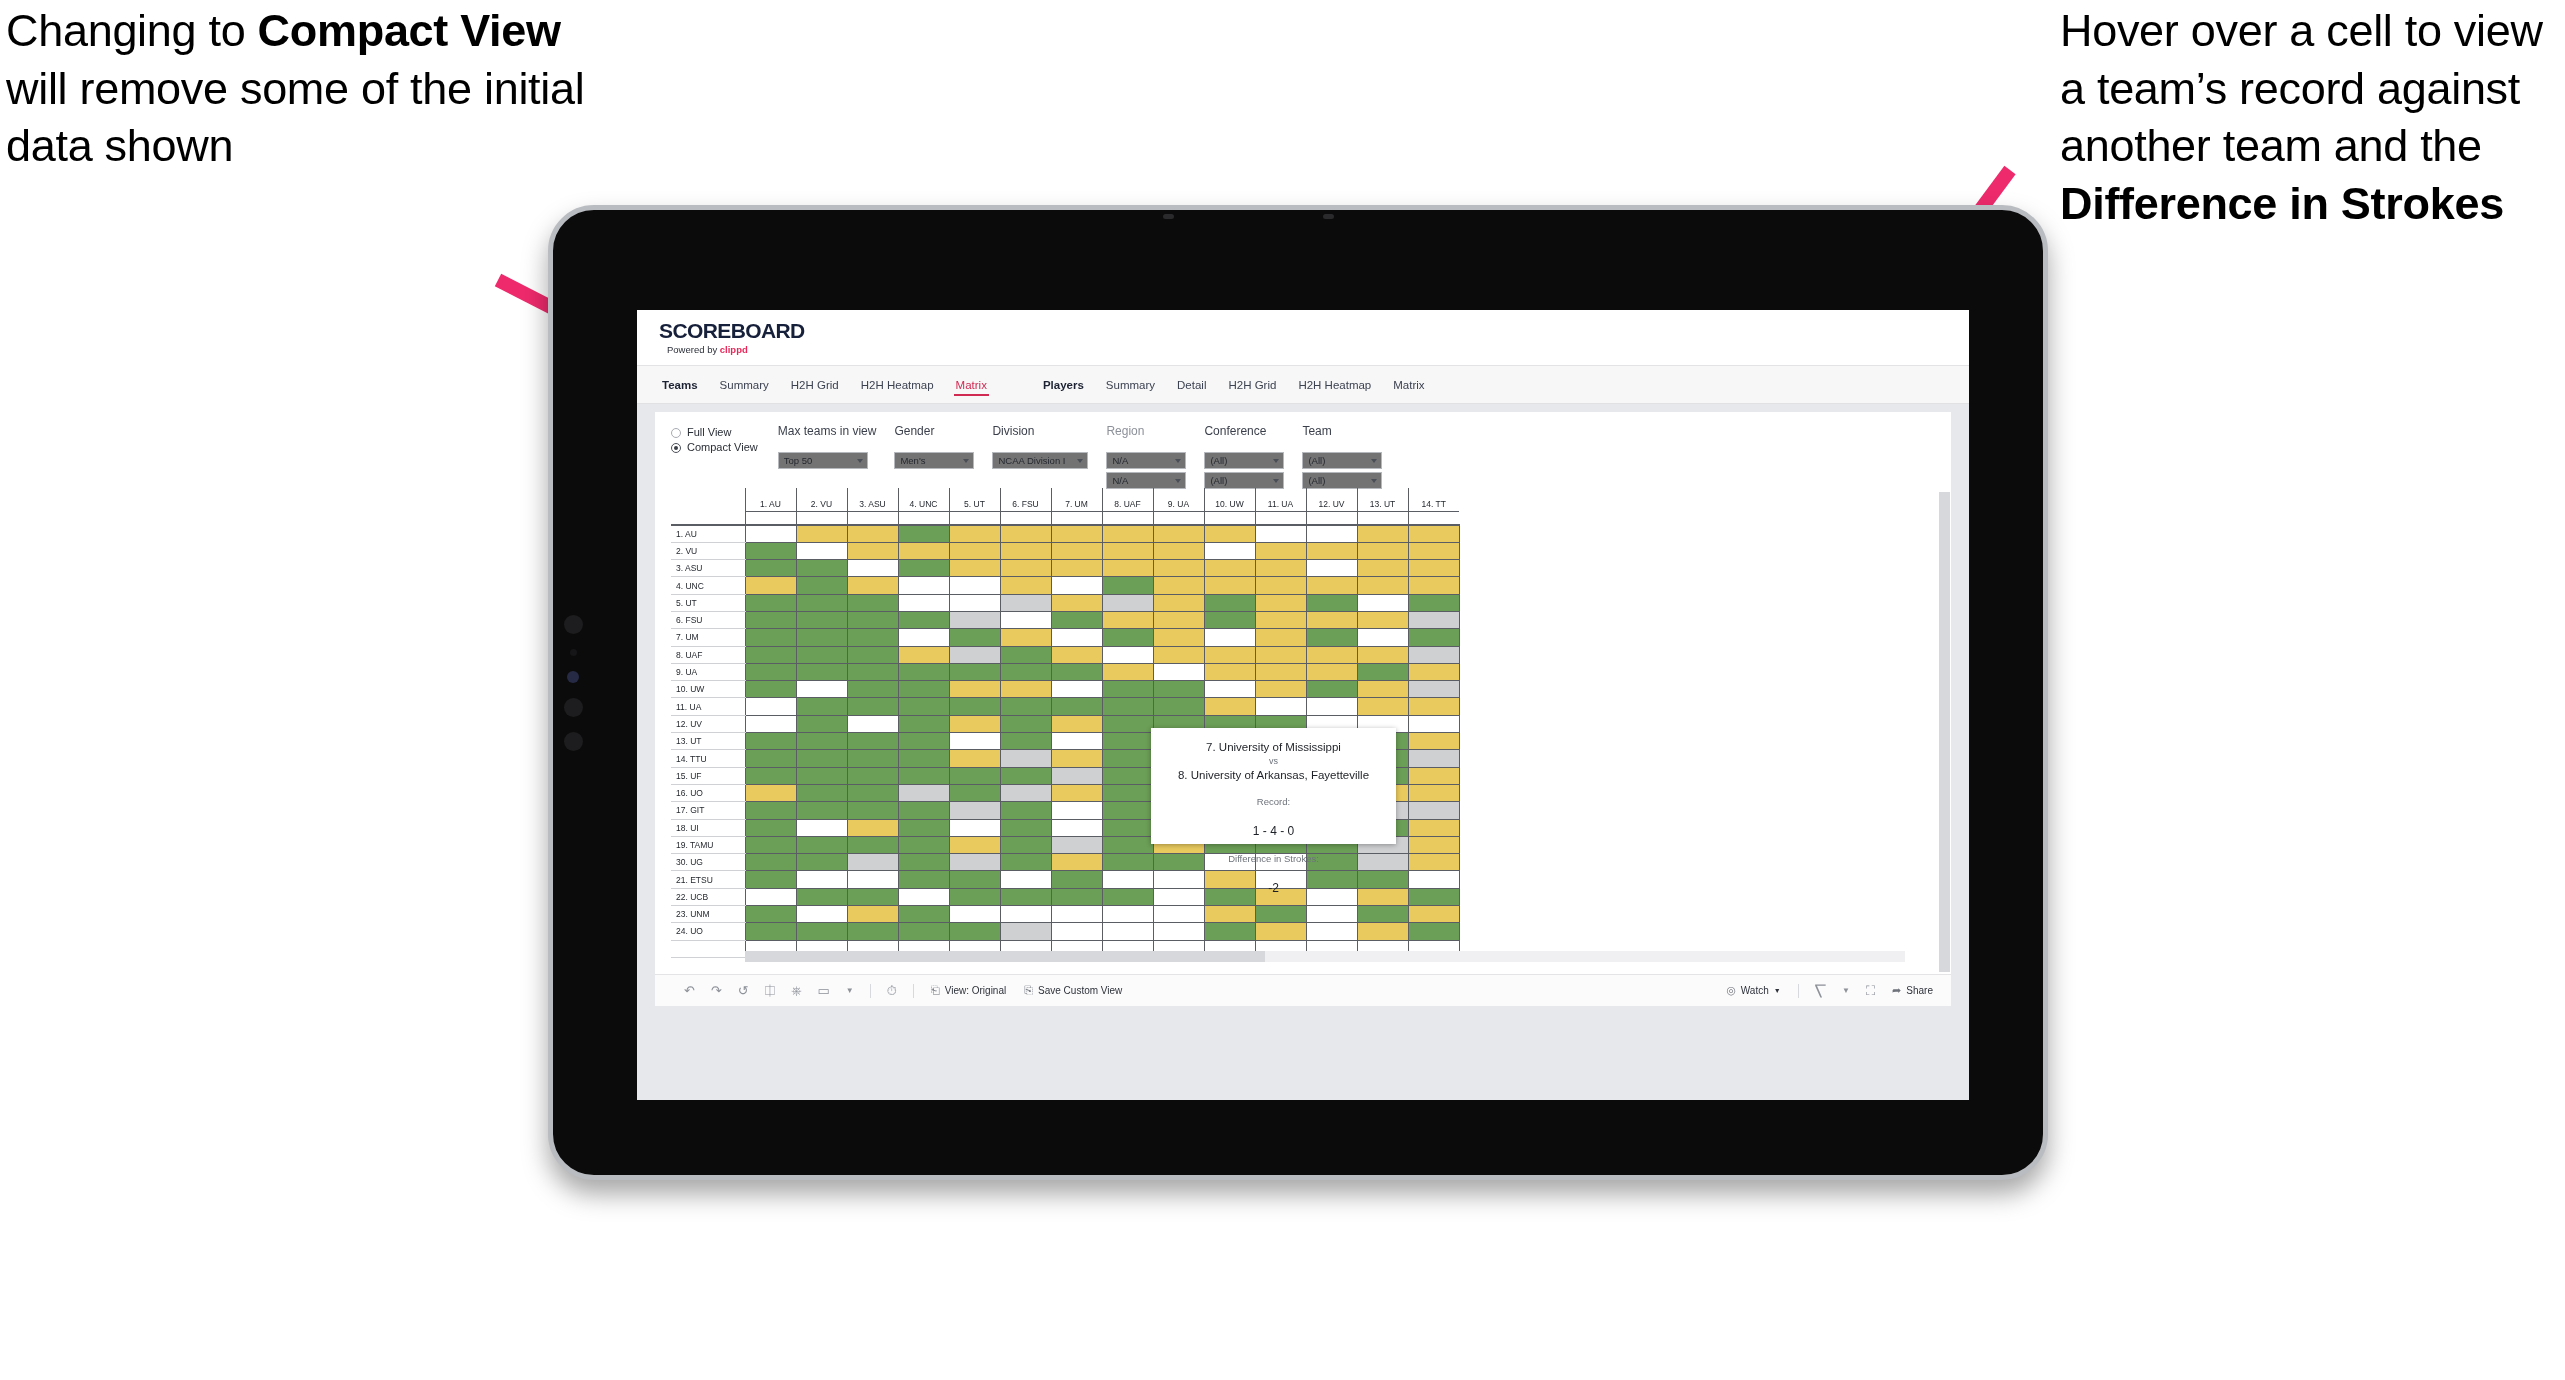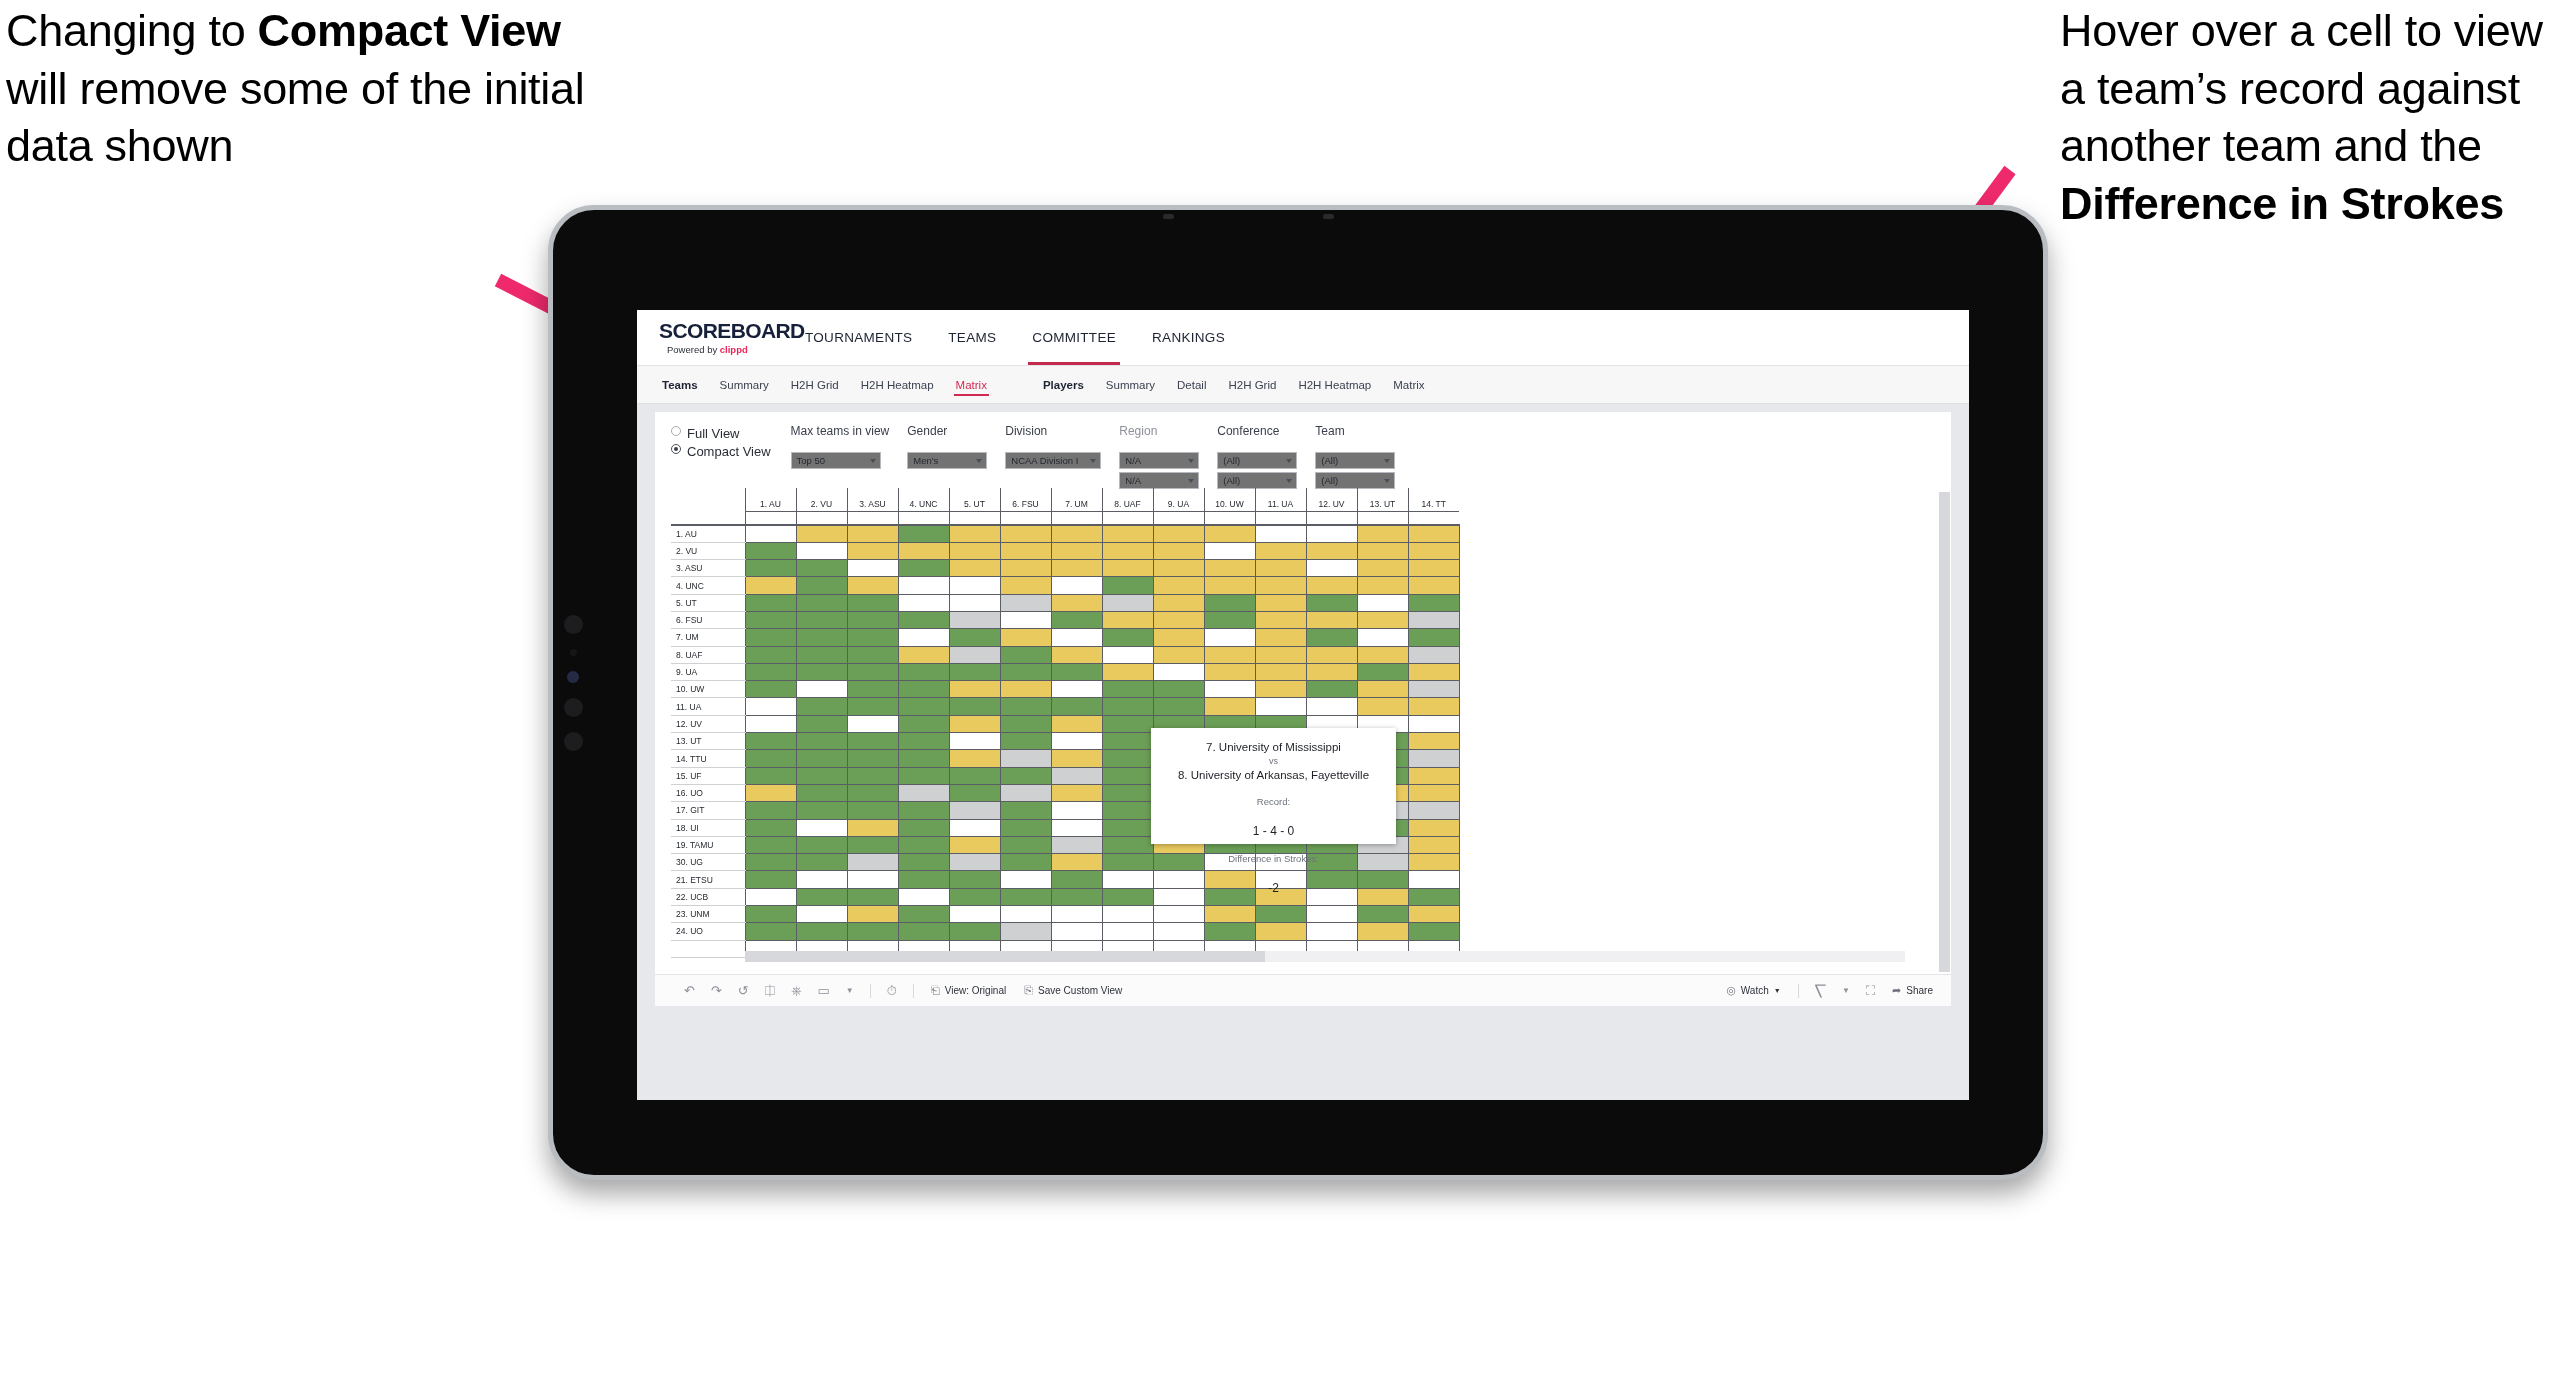--- a/index.html
+++ b/index.html
@@ -108,21 +108,21 @@
     padding: 0 14px 0 5px; position: relative; cursor: pointer; white-space: nowrap;
   }
   .fsel + .fsel { margin-top: 3px; }
   .fsel .car {
     position: absolute; right: 4px; top: 50%; margin-top: -2px;
     border-left: 3px solid transparent; border-right: 3px solid transparent;
     border-top: 4px solid #4a4e57;
   }
   .fsel.w90 { width: 90px; } .fsel.w80 { width: 80px; } .fsel.w96 { width: 96px; }
   .radios { margin-right: 20px; padding-top: 2px; }
-  .radio { display: flex; align-items: flex-start; font-size: 13px; color: #2a2e36; margin-bottom: 3px; cursor: pointer; }
+  .radio { display: flex; align-items: flex-end; font-size: 11px; color: #2a2e36; margin-bottom: 3px; cursor: pointer; }
   .rbox {
     width: 10px; height: 10px; border-radius: 50%; border: 1px solid #a8abb2;
     margin-right: 6px; background: #fff; position: relative; flex: none;
   }
   .radio.on .rbox { border-color: #4c5059; }
   .radio.on .rbox::after {
     content: ""; position: absolute; left: 2px; top: 2px; width: 4px; height: 4px;
     border-radius: 50%; background: #3a3e46;
   }
 
@@ -214,34 +214,20 @@
     <div class="dot big"></div>
   </div>
 
   <div id="screen">
 
     <div id="topnav">
       <div id="brand">
         <div class="logo">SCOREBOARD</div>
         <div class="sub"><span style="color:#2b2f3a;font-weight:400">Powered by </span><span>clippd</span></div>
       </div>
-      <div id="topnav-items" style="display:flex">
-          <div class="topitem">
-            <span>TOURNAMENTS</span>
-          </div>
-          <div class="topitem">
-            <span>TEAMS</span>
-          </div>
-          <div class="topitem active">
-            <span>COMMITTEE</span>
-          </div>
-          <div class="topitem">
-            <span>RANKINGS</span>
-          </div>
-        </div>
     </div>
 
     <div id="subnav">
       <div class="subgroup" id="sub-teams">
           <div class="subitem head">Teams</div>
           <div class="subitem">Summary</div>
           <div class="subitem">H2H Grid</div>
           <div class="subitem">H2H Heatmap</div>
           <div class="subitem sel">Matrix</div>
         </div>

